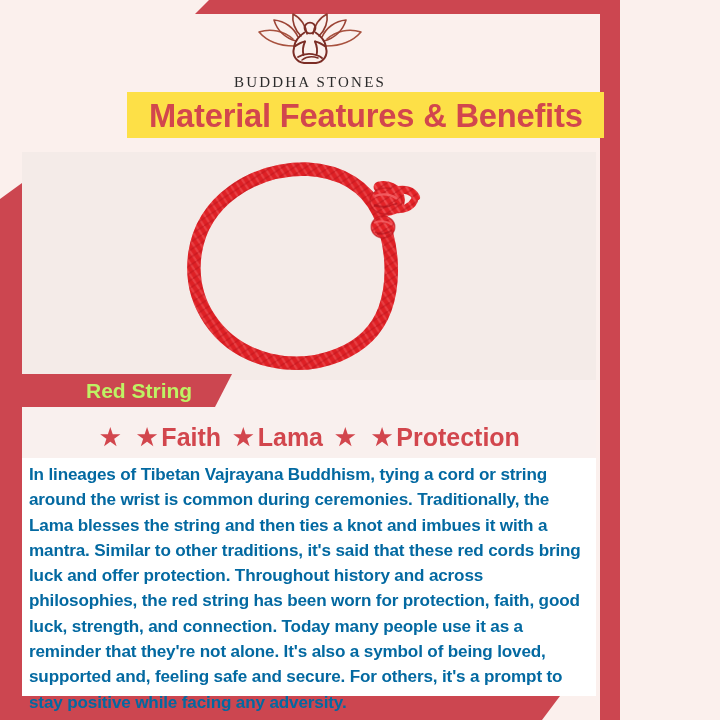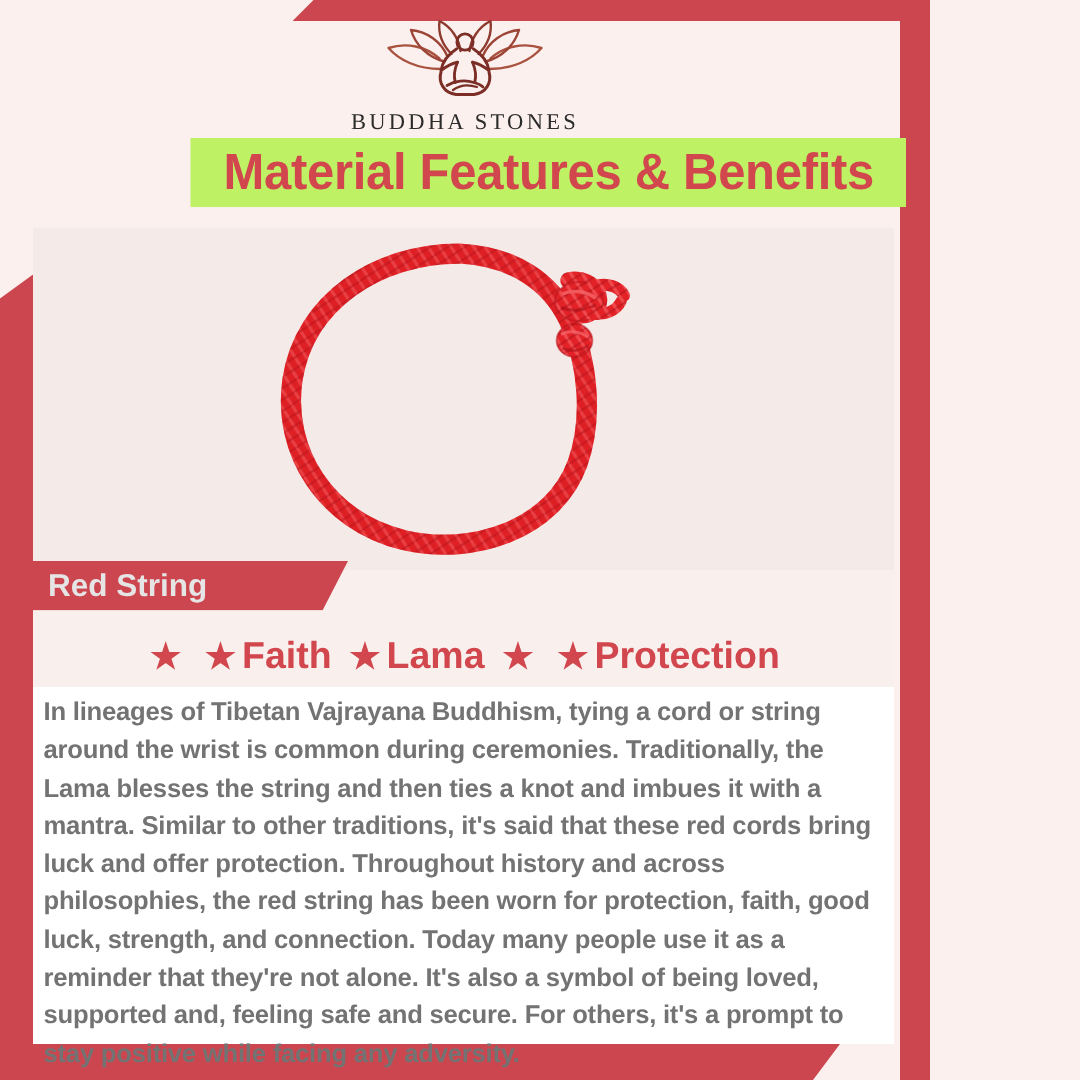--- a/index.html
+++ b/index.html
@@ -55,21 +55,21 @@
   .logo-mark{width:112px;height:62px;display:block;}
   .logo-word{
     font-family:"Liberation Serif", serif;
     font-size:15px;letter-spacing:2.2px;color:#2b2b2b;
     margin-top:2px;
   }
 
   
   .title-banner{
     position:absolute;left:127px;top:92px;width:477px;height:46px;
-    background:#bef264;
+    background:#fde047;
     display:flex;align-items:center;justify-content:center;
     z-index:5;
   }
   .title-banner h1{
     margin:0;
     font-family:"Liberation Sans Narrow","Liberation Sans",sans-serif;
     font-weight:bold;
     font-size:34px;
     letter-spacing:-0.2px;
     color:#d2464d;
@@ -87,23 +87,23 @@
 
   
   .tag{
     position:absolute;left:0;top:374px;width:232px;height:33px;
     background:#cc4650;
     clip-path:polygon(0 0,100% 0,calc(100% - 17px) 100%,0 100%);
     display:flex;align-items:center;
     z-index:6;
   }
   .tag span{
-    margin-left:32px;
+    margin-left:86px;
     font-family:"Liberation Sans Narrow","Liberation Sans",sans-serif;
-    font-weight:bold;font-size:21px;color:#e5e5e5;
+    font-weight:bold;font-size:21px;color:#bef264;
     white-space:nowrap;
   }
 
   
   .benefits{
     position:absolute;left:36px;right:36px;top:420px;height:34px;
     display:flex;align-items:center;justify-content:center;
     z-index:6;
   }
   .benefit{
@@ -123,21 +123,21 @@
     position:absolute;left:22px;top:458px;right:24px;bottom:24px;
     background:#ffffff;
     z-index:6;
   }
   .body-text{
     margin:0;padding:4px 8px 0 7px;
     font-family:"Liberation Sans", sans-serif;
     font-weight:bold;
     font-size:17.1px;
     line-height:25.3px;
-    color:#737373;
+    color:#0369a1;
     text-align:left;
     letter-spacing:-0.15px;
   }
 </style>
 </head>
 <body>
 
 <div class="poster">
 
   <div class="bar-top"></div>

